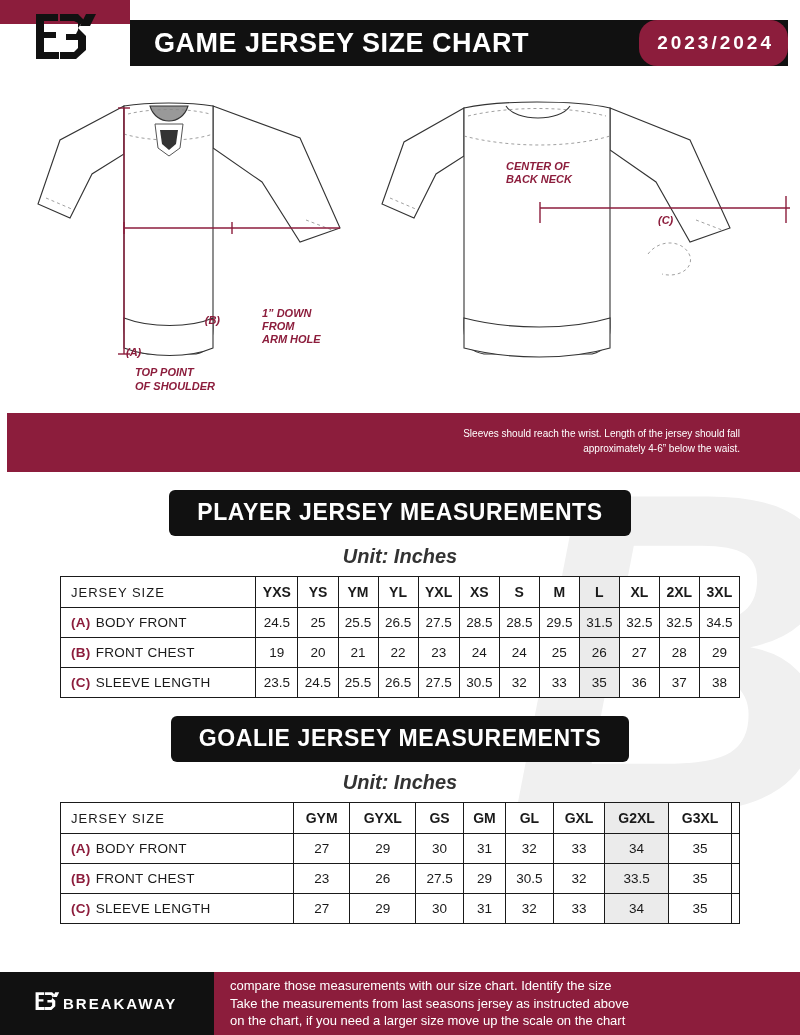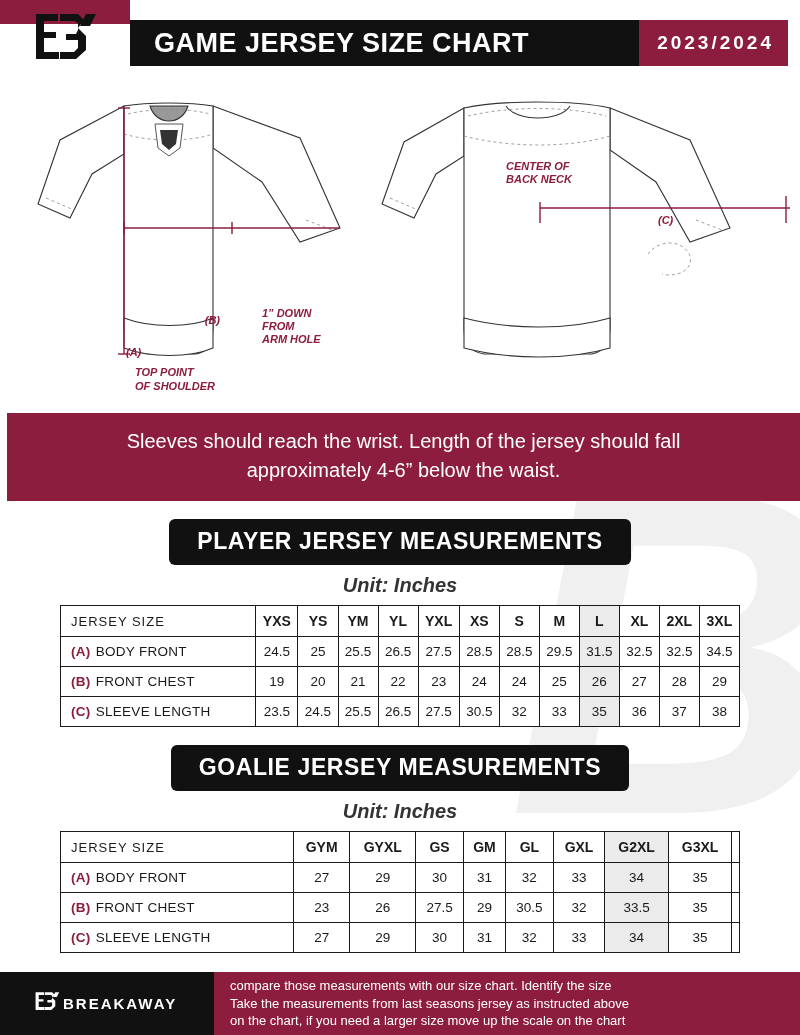--- a/index.html
+++ b/index.html
@@ -73,39 +73,40 @@
   .title-bar .season {
     background: #8c1d3c;
     color: #ffffff;
     font-size: 19px;
     font-weight: bold;
     letter-spacing: 3px;
     height: 46px;
     display: flex;
     align-items: center;
     padding: 0 14px 0 18px;
+    border-radius: 18px;
   }
 
   
   .illus {
     position: relative;
     height: 335px;
     background: #ffffff;
     z-index: 2;
   }
   .illus svg { position: absolute; left: 0; top: 0; }
 
   
   .note-band {
     position: relative;
     background: #8c1d3c;
     color: #ffffff;
-    text-align: center;
+    text-align: right;
     padding: 14px 60px 16px;
-    font-size: 20px;
+    font-size: 10px;
     line-height: 1.45;
     z-index: 2;
     margin-left: 7px;
   }
 
   
   .section {
     position: relative;
     z-index: 2;
     background: transparent;

